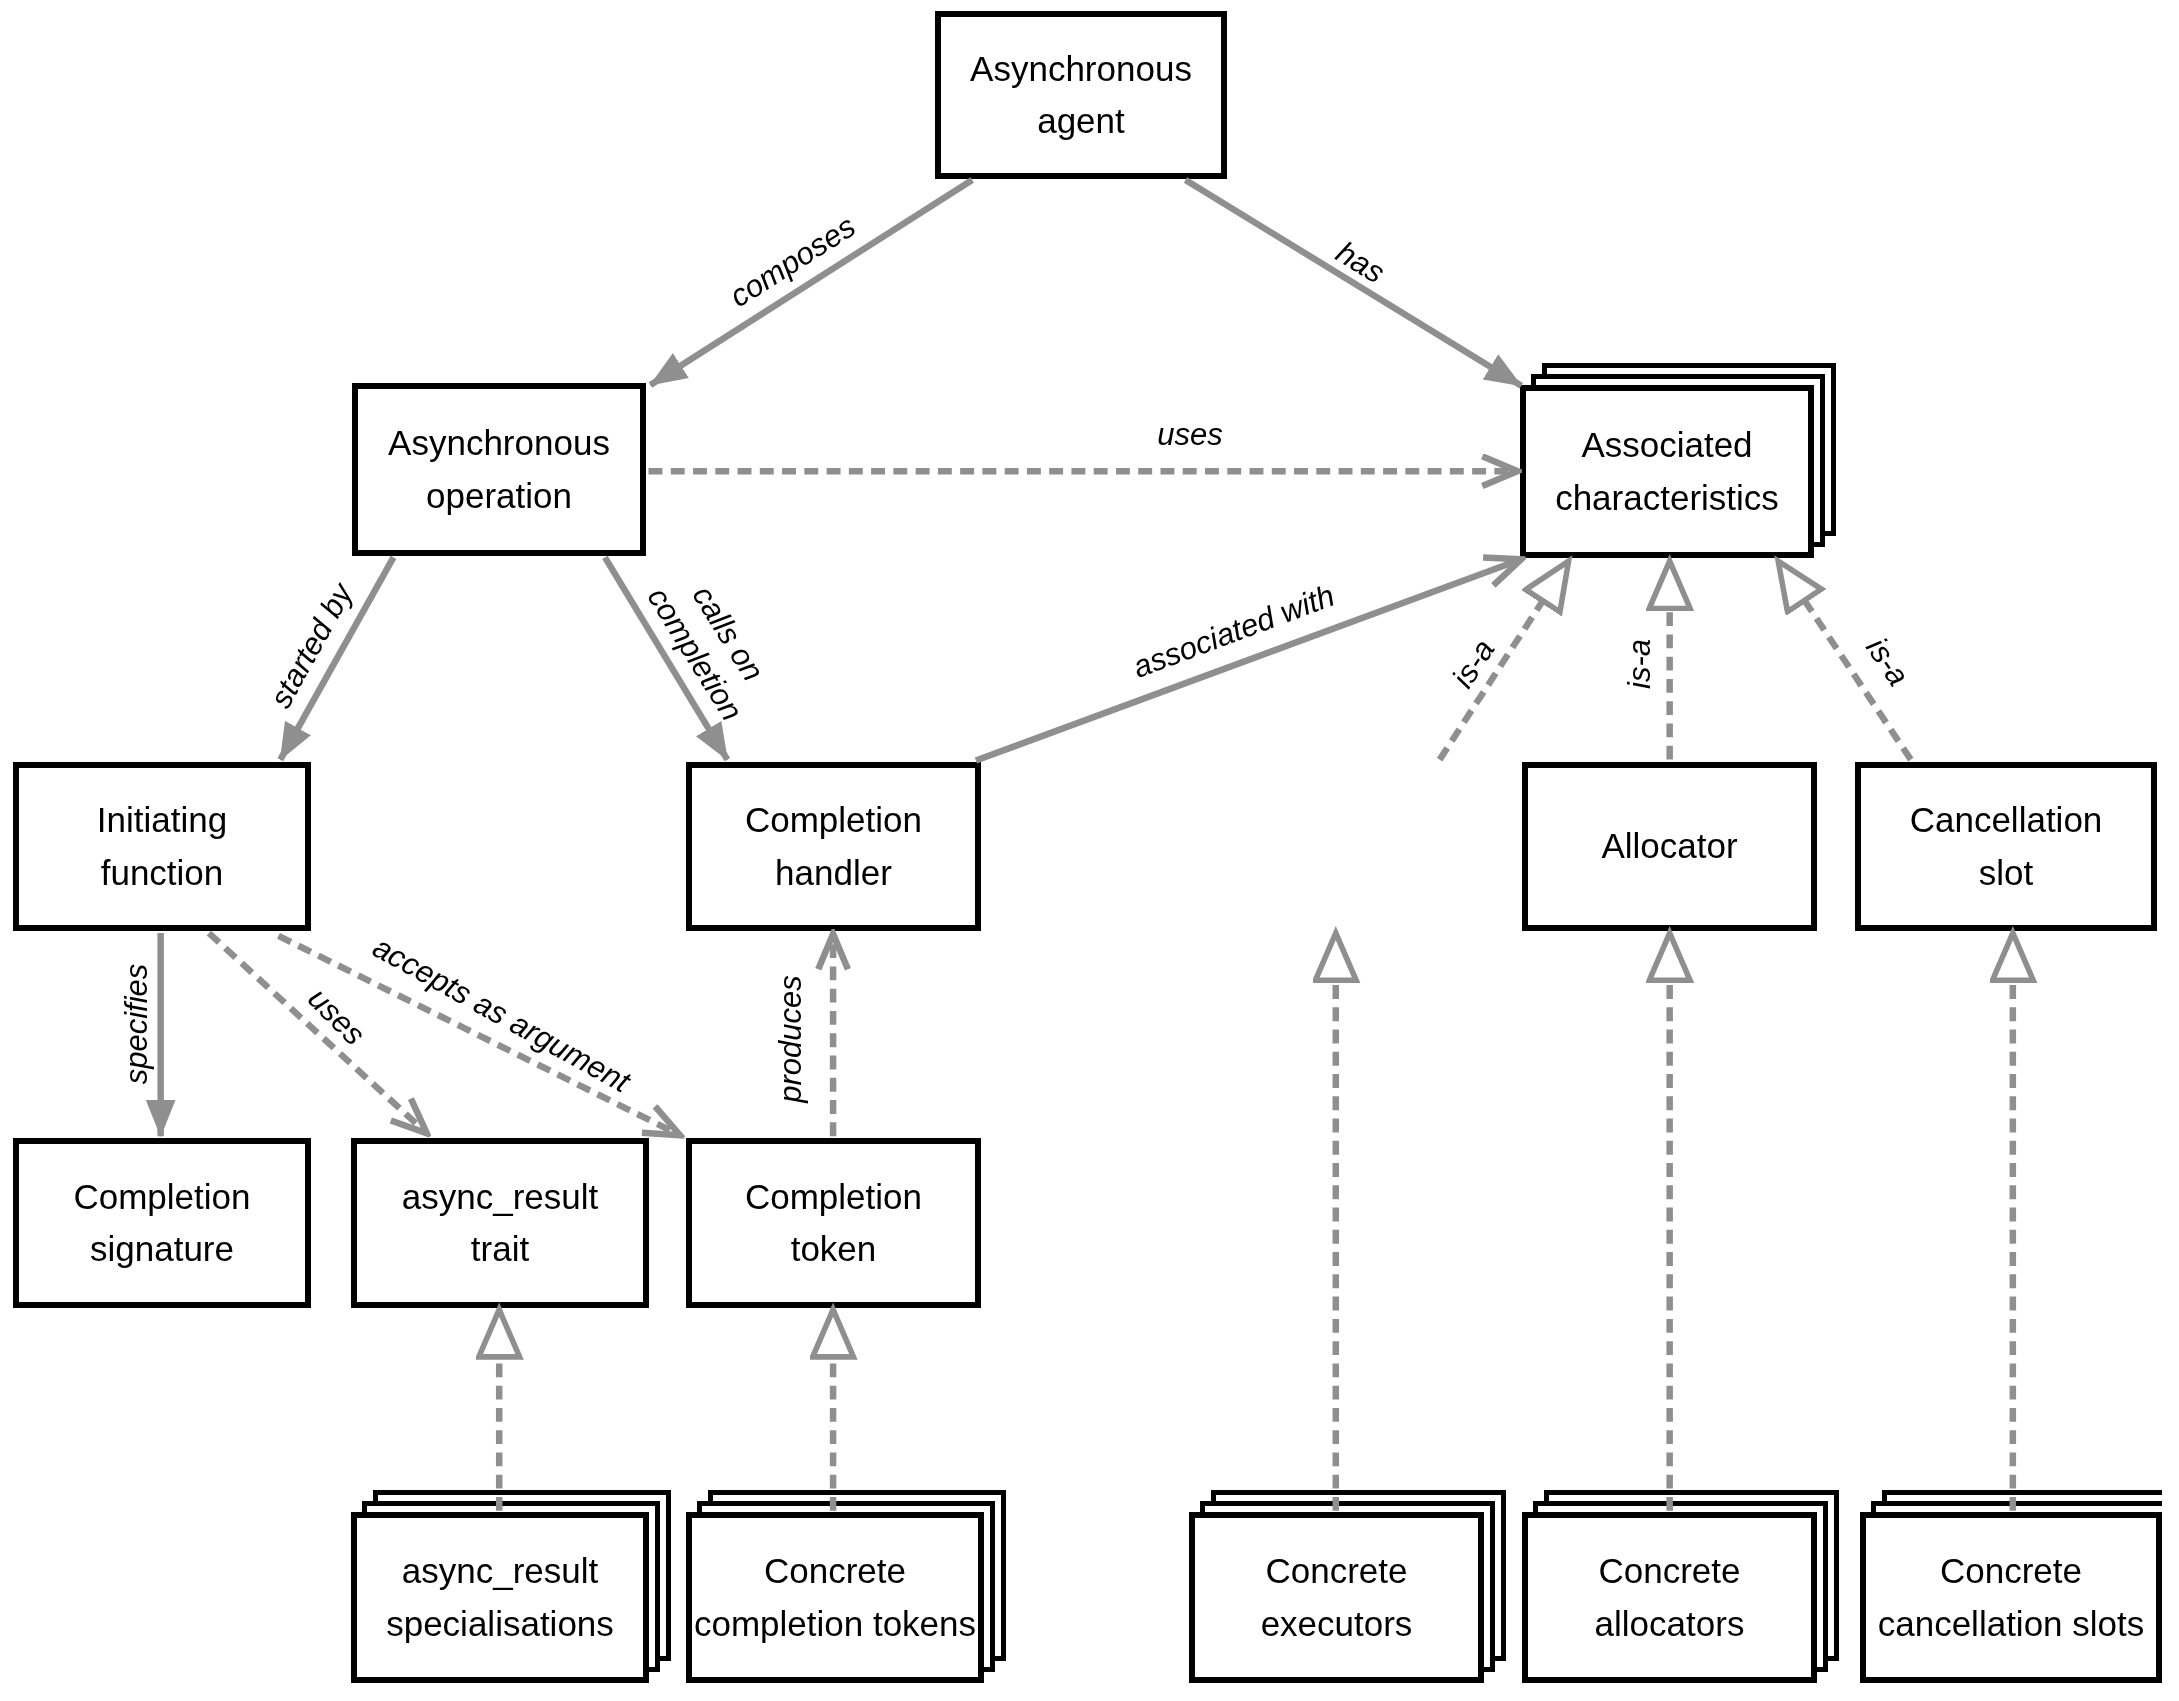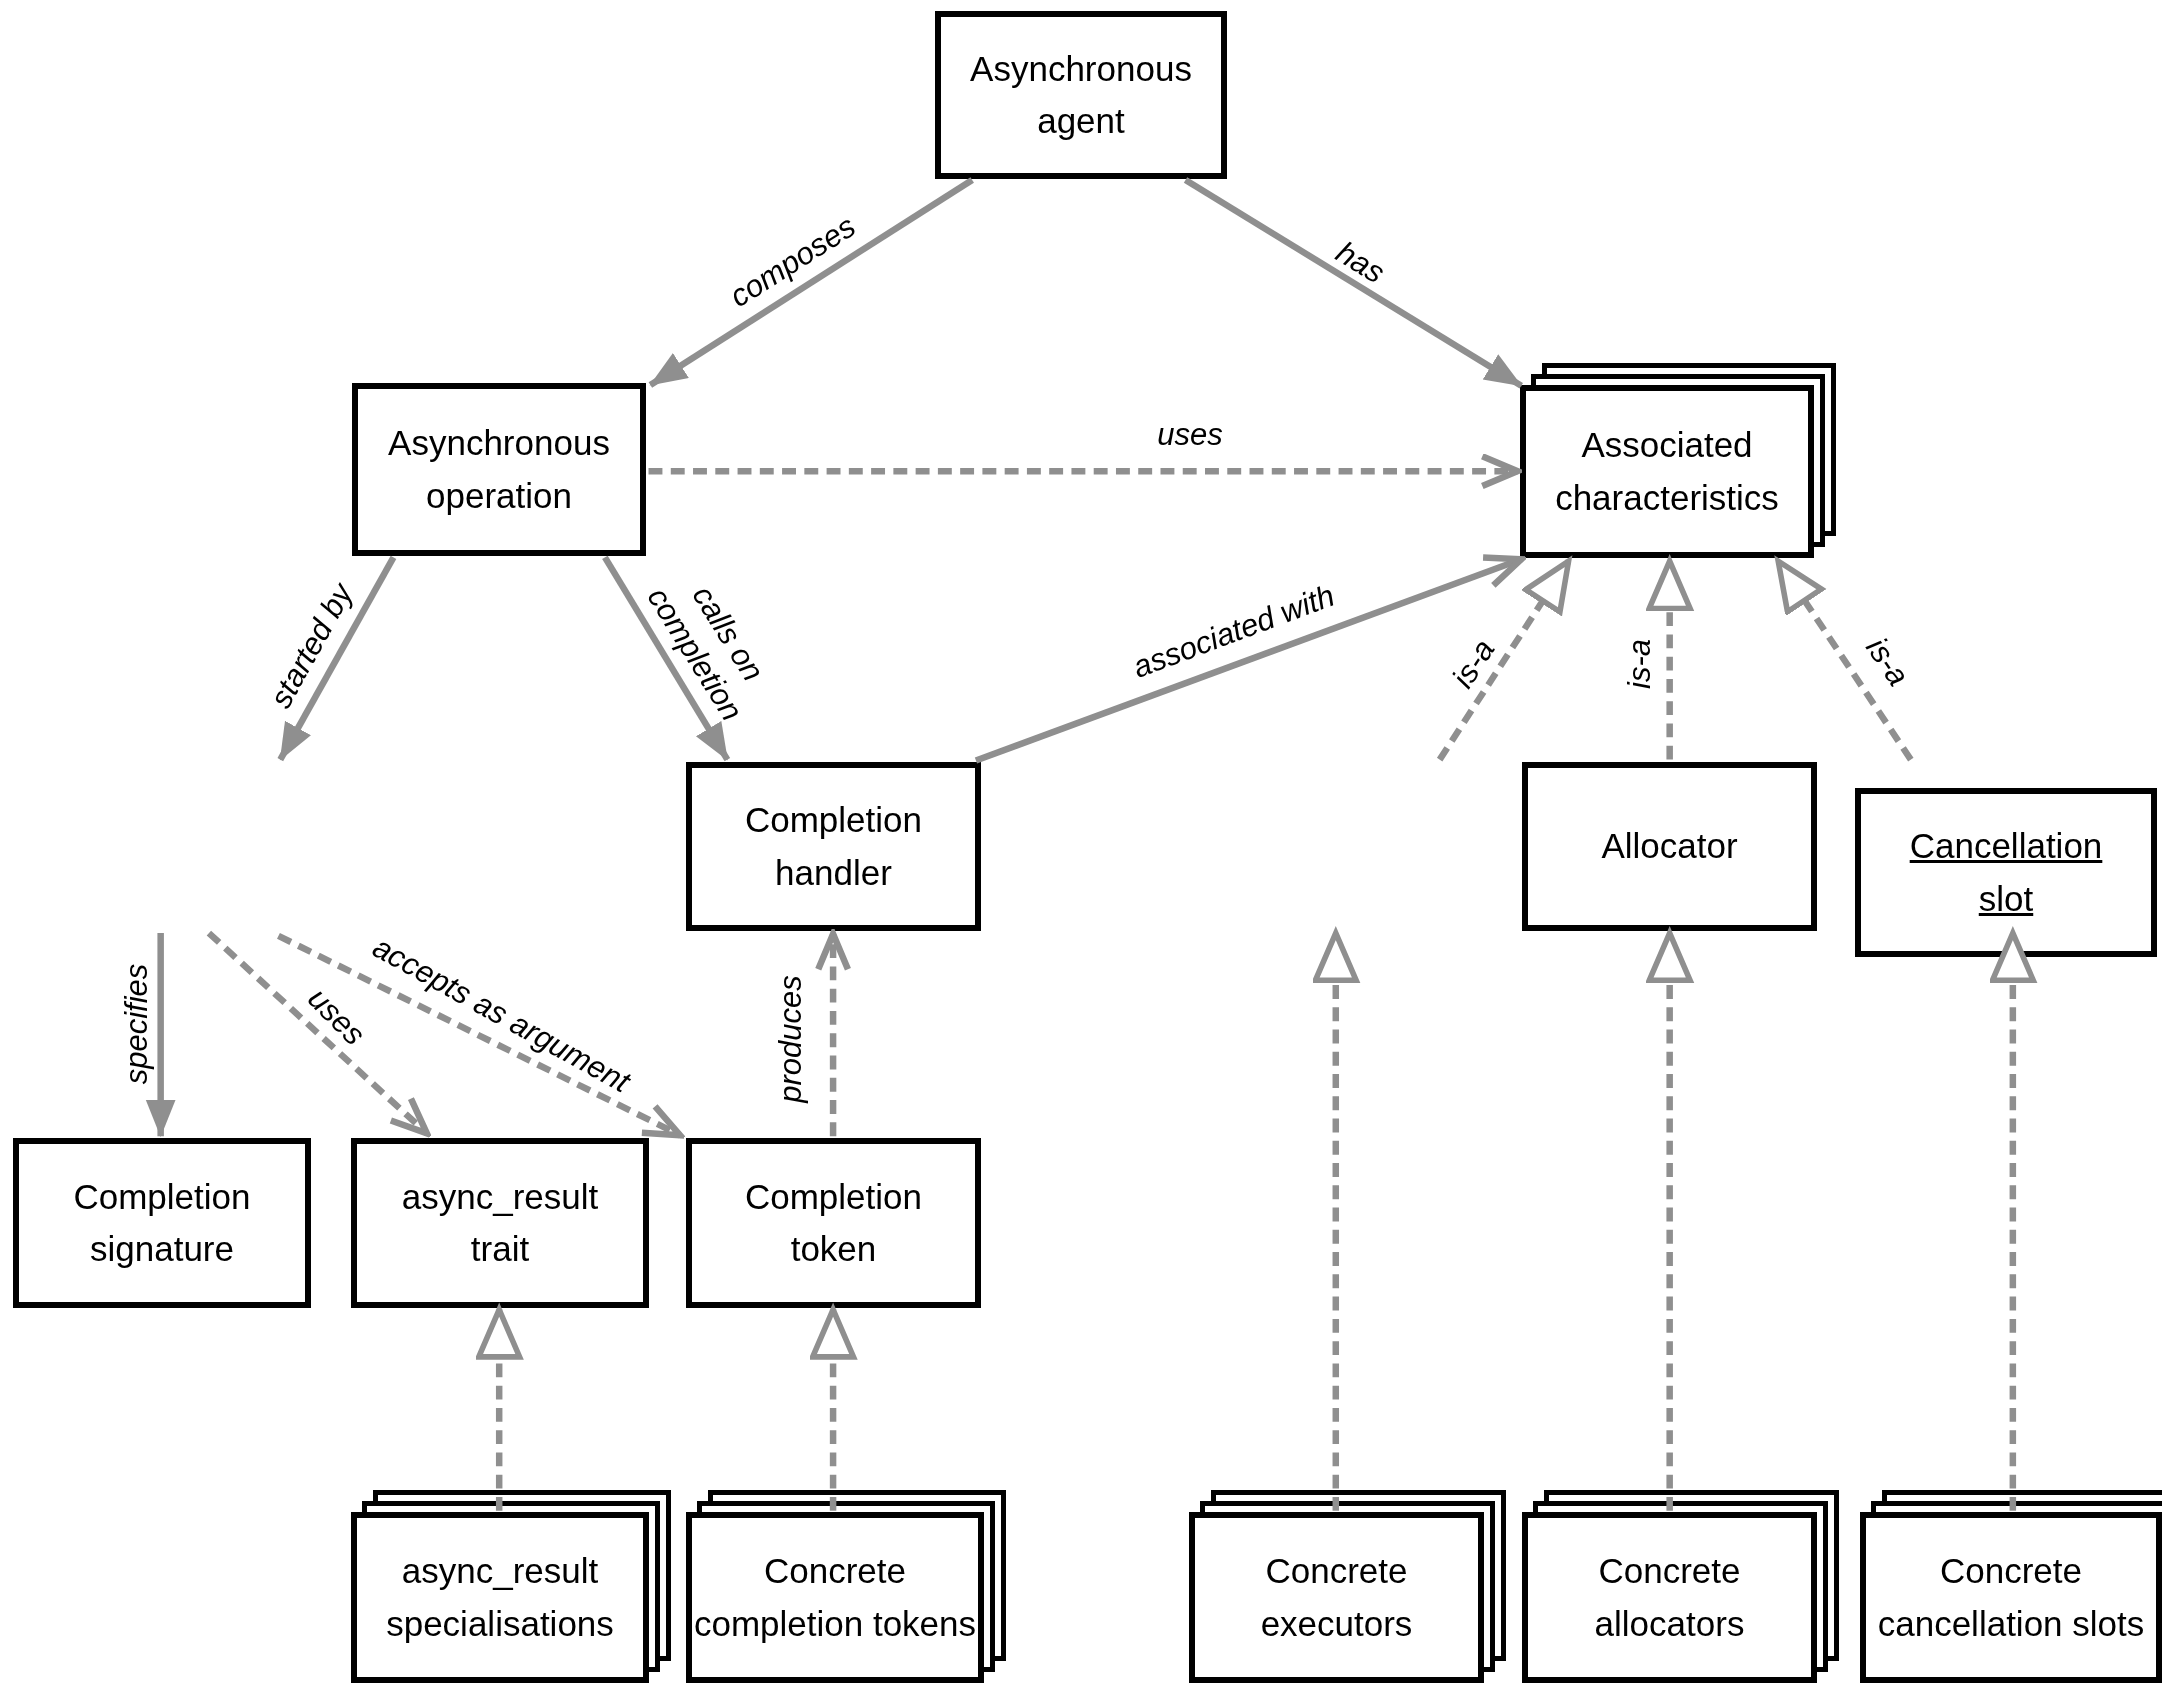--- a/index.html
+++ b/index.html
@@ -32,28 +32,30 @@
 <body>
 
 <div id="canvas">
 
   <div class="node" style="left:935px;top:11px;width:292px;height:168px;">Asynchronous
 agent</div>
 
   <div class="node" style="left:352px;top:383px;width:294px;height:173px;">Asynchronous
 operation</div>
 
+  <div class="node" style="left:13px;top:762px;width:298px;height:169px;">Initiating
+function</div>
 
   <div class="node" style="left:686px;top:762px;width:295px;height:169px;">Completion
 handler</div>
 
 
   <div class="node" style="left:1522px;top:762px;width:295px;height:169px;">Allocator</div>
 
-  <div class="node" style="left:1855px;top:788px;width:302px;height:169px;text-decoration:underline;">Cancellation
+  <div class="node" style="left:1855px;top:762px;width:302px;height:169px;">Cancellation
 slot</div>
 
   <div class="node" style="left:13px;top:1138px;width:298px;height:170px;">Completion
 signature</div>
 
   <div class="node" style="left:351px;top:1138px;width:298px;height:170px;">async_result
 trait</div>
 
   <div class="node" style="left:686px;top:1138px;width:295px;height:170px;">Completion
 token</div>

